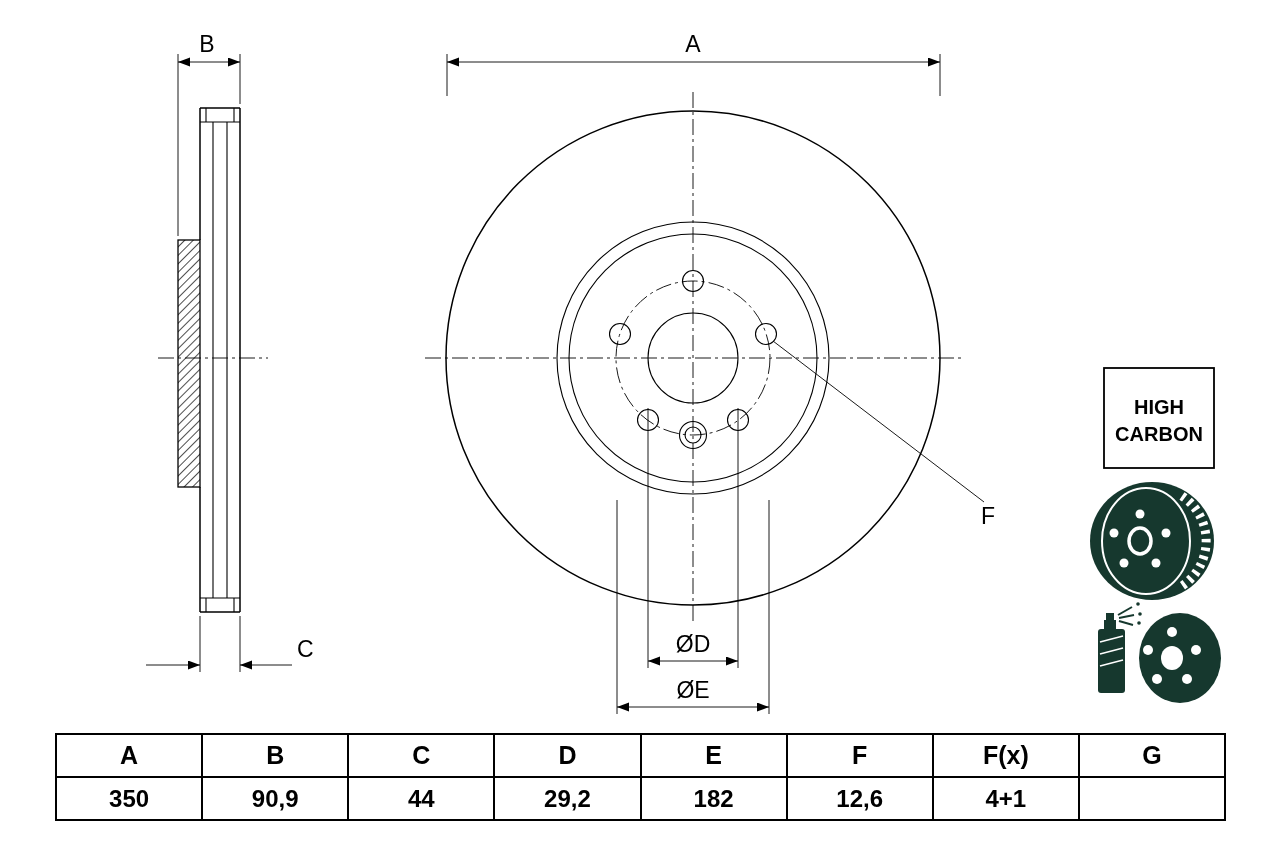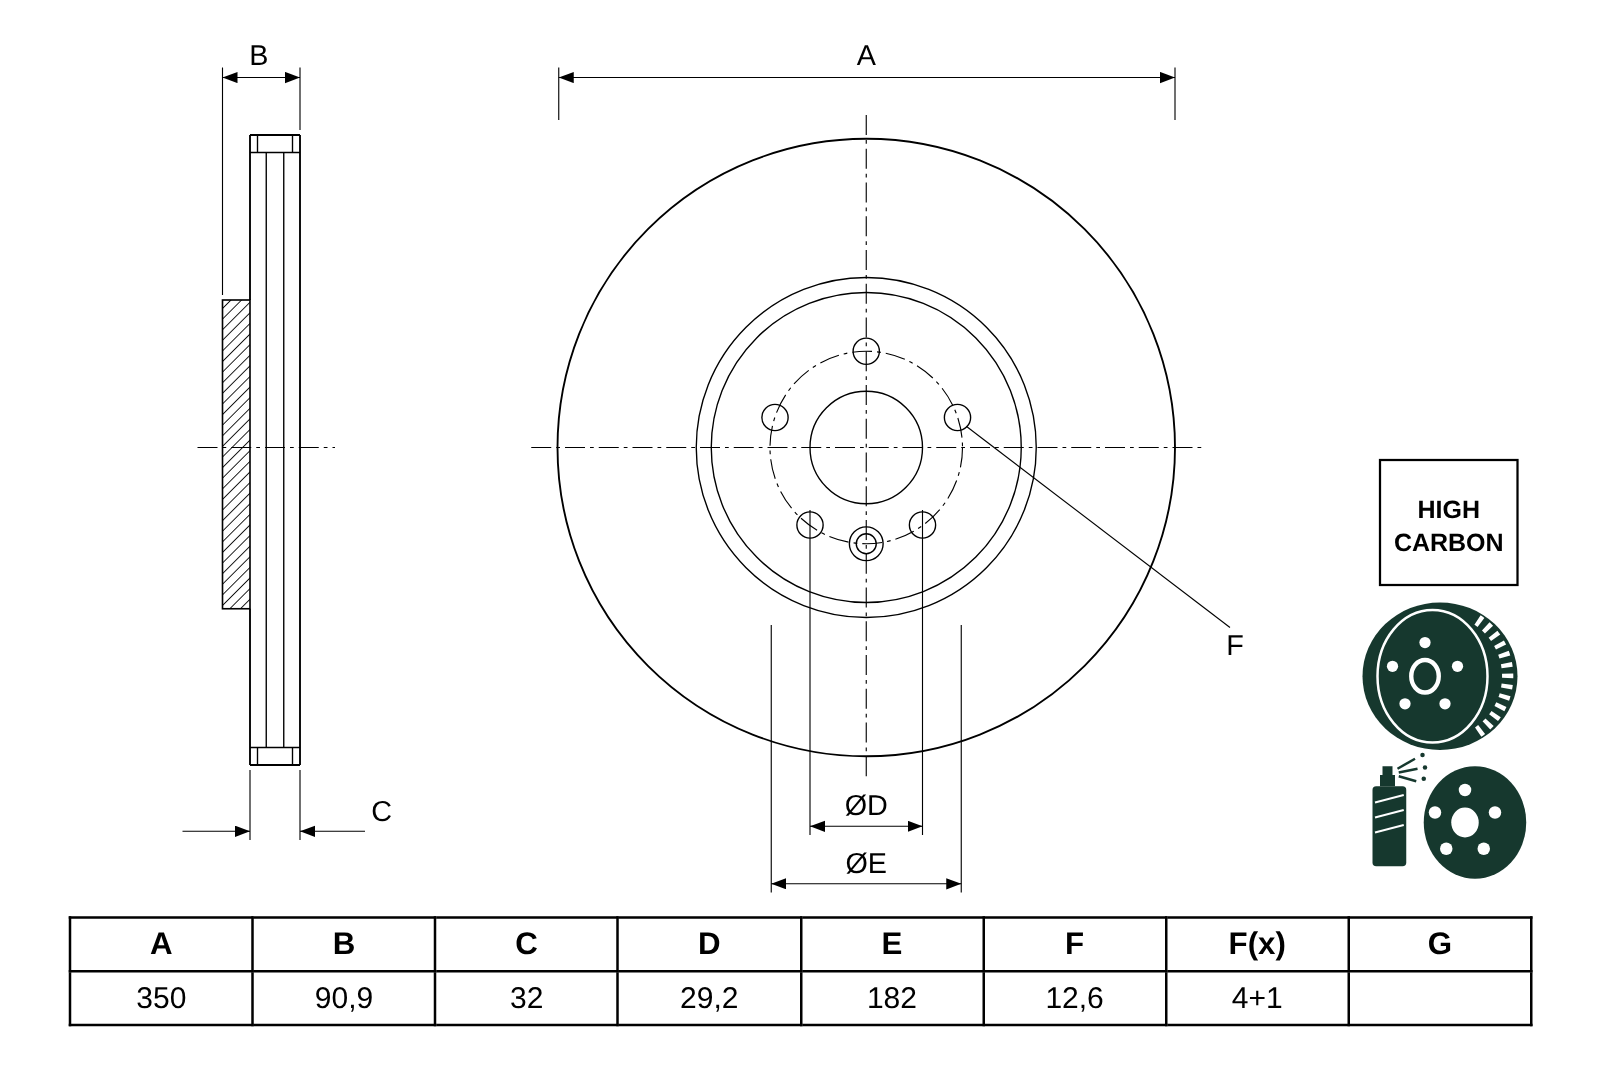--- a/index.html
+++ b/index.html
@@ -18,21 +18,21 @@
   .ic{fill:var(--icon,#16382e);}
   .wln{stroke:#fff;fill:none;}
   table.dim-table{
     position:absolute;left:55px;top:733px;width:1171px;
     border-collapse:collapse;table-layout:fixed;background:#fff;
   }
   .dim-table th,.dim-table td{
     border:2px solid #000;height:41px;text-align:center;vertical-align:middle;padding:0;
   }
   .dim-table th{font-size:25px;font-weight:bold;}
-  .dim-table td{font-size:24px;font-weight:normal;}
+  .dim-table td{font-size:24px;font-weight:bold;}
 </style>
 </head>
 <body>
 
 
 
 <svg width="1280" height="733" viewBox="0 0 1280 733">
   <defs>
     <marker id="arrS" orient="auto-start-reverse" markerUnits="userSpaceOnUse" markerWidth="14" markerHeight="10" refX="12" refY="4.5">
       <path d="M0,0 L12,4.5 L0,9 Z" fill="#000"></path>
@@ -165,21 +165,21 @@
       <th>E</th>
       <th>F</th>
       <th>F(x)</th>
       <th>G</th>
     </tr>
   </thead>
   <tbody>
     <tr>
       <td>350</td>
       <td>90,9</td>
-      <td>32</td>
+      <td>44</td>
       <td>29,2</td>
       <td>182</td>
       <td>12,6</td>
       <td>4+1</td>
       <td></td>
     </tr>
   </tbody>
 </table>
 
 

